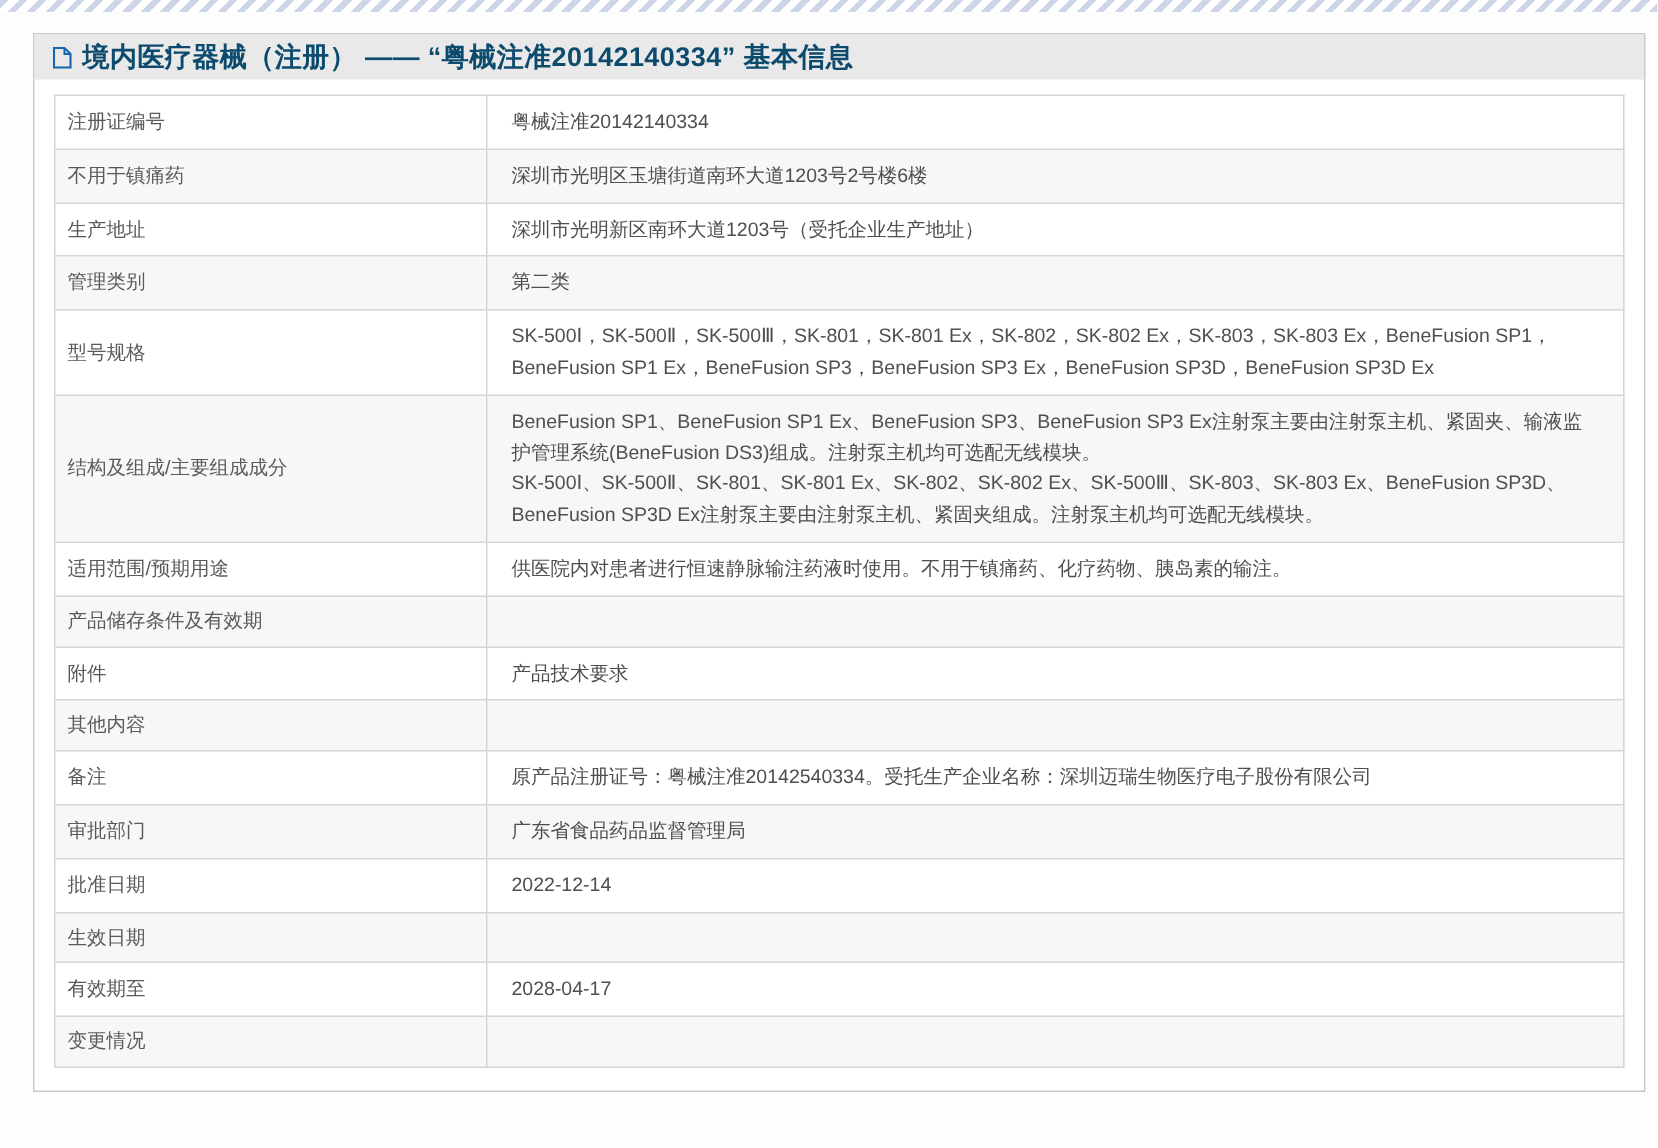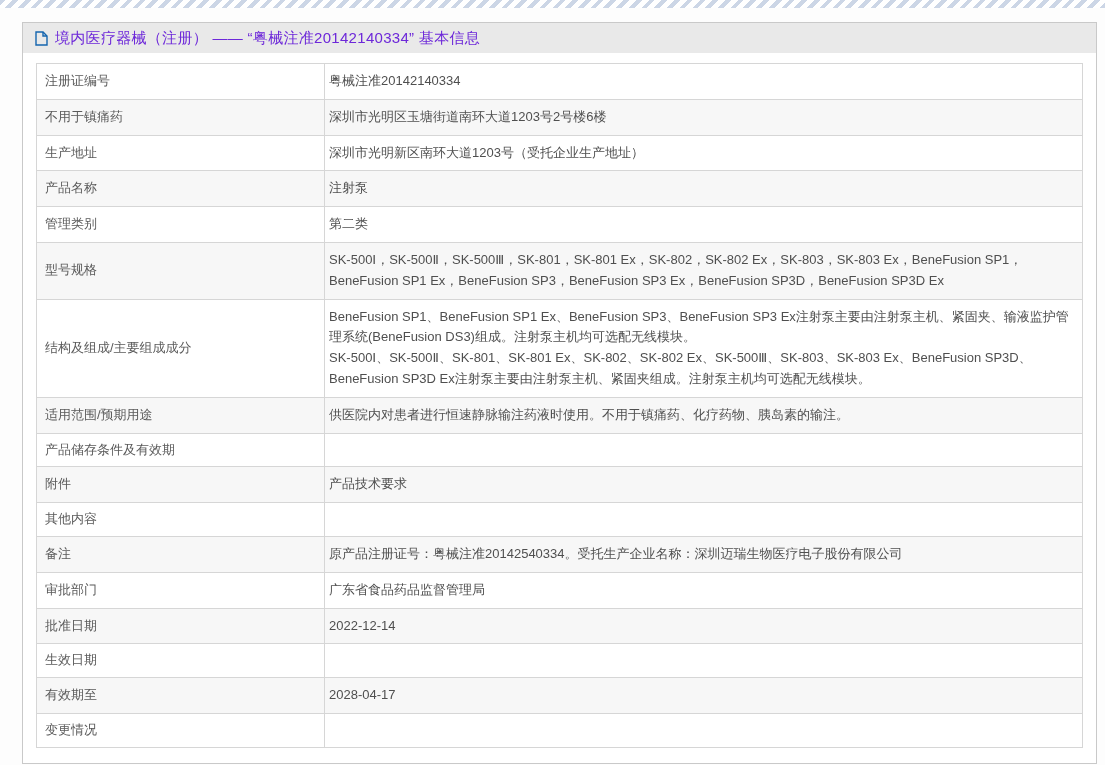--- a/index.html
+++ b/index.html
@@ -22,23 +22,23 @@
   .card-header {
     background: #e9e9e9;
     height: 30px;
     display: flex;
     align-items: center;
     padding: 0 12px;
     gap: 7px;
   }
   .doc-icon { display: inline-block; width: 13px; height: 15px; flex: 0 0 auto; }
   .page-title {
-    color: #6d28d9;
-    font-size: 15px;
-    font-weight: 400;
+    color: #0c4a6e;
+    font-size: 18px;
+    font-weight: 700;
     letter-spacing: 0.3px;
     white-space: nowrap;
   }
   .card-body { padding: 10px 13px 15px 13px; }
   table.reg-table {
     width: 100%;
     border-collapse: collapse;
     table-layout: fixed;
     border: 1px solid #bdbdbd;
     font-size: 13px;
@@ -50,21 +50,21 @@
     height: 30px;
   }
   td.cell-label {
     width: 288px;
     color: #5a5a5a;
     padding: 7px 13px 7px 8px;
     line-height: 1.45;
   }
   td.cell-value {
     color: #4f4f4f;
-    padding: 7px 4px;
+    padding: 7px 16px;
     line-height: 1.6;
     white-space: pre-line;
     word-break: break-word;
   }
 </style>
 </head>
 <body>
 
 <div class="top-stripe"></div>
 
@@ -86,24 +86,20 @@
           <td class="cell-label">注册证编号</td>
           <td class="cell-value">粤械注准20142140334</td>
         </tr>
         <tr>
           <td class="cell-label">不用于镇痛药</td>
           <td class="cell-value">深圳市光明区玉塘街道南环大道1203号2号楼6楼</td>
         </tr>
         <tr>
           <td class="cell-label">生产地址</td>
           <td class="cell-value">深圳市光明新区南环大道1203号（受托企业生产地址）</td>
-        </tr>
-        <tr>
-          <td class="cell-label">产品名称</td>
-          <td class="cell-value">注射泵</td>
         </tr>
         <tr>
           <td class="cell-label">管理类别</td>
           <td class="cell-value">第二类</td>
         </tr>
         <tr>
           <td class="cell-label">型号规格</td>
           <td class="cell-value">SK-500Ⅰ，SK-500Ⅱ，SK-500Ⅲ，SK-801，SK-801 Ex，SK-802，SK-802 Ex，SK-803，SK-803 Ex，BeneFusion SP1，BeneFusion SP1 Ex，BeneFusion SP3，BeneFusion SP3 Ex，BeneFusion SP3D，BeneFusion SP3D Ex</td>
         </tr>
         <tr>

